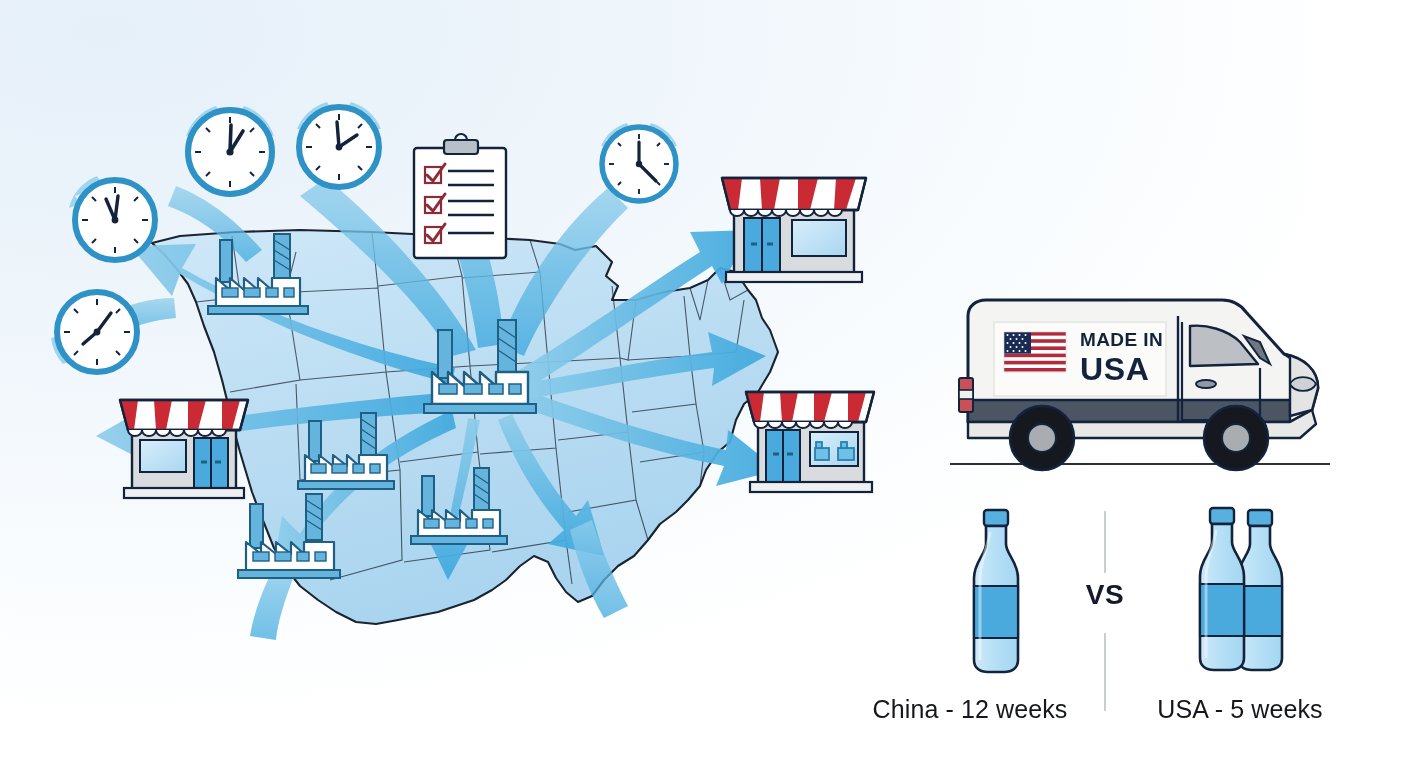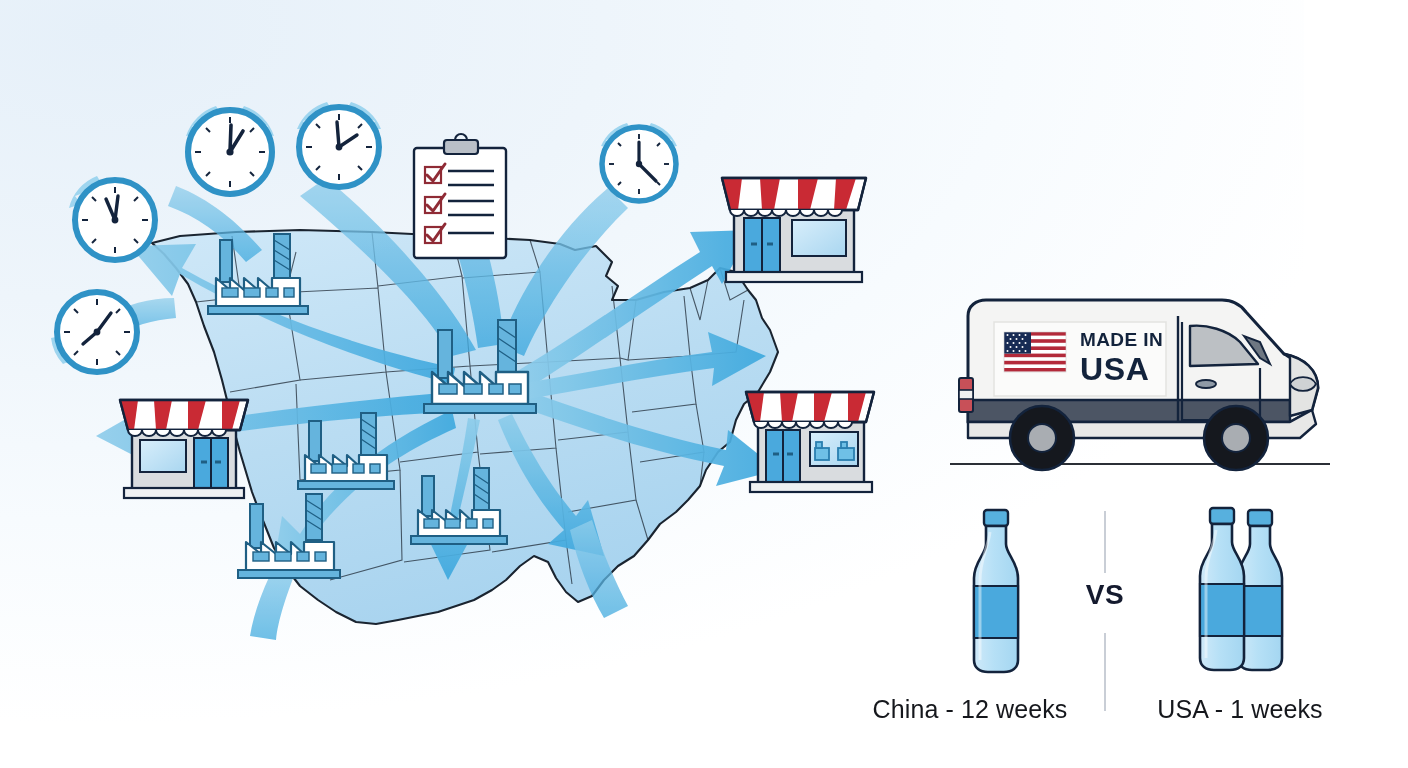--- a/index.html
+++ b/index.html
@@ -510,17 +510,17 @@
       <div class="cmp-label">China - 12 weeks</div>
     </div>
 
     <div id="vs-wrap">
       <div class="vs-line top"></div>
       <div id="vs-text">VS</div>
       <div class="vs-line bot"></div>
     </div>
 
     <div class="cmp-col" id="col-usa">
-      <div class="cmp-label">USA - 1 weeks</div>
+      <div class="cmp-label">USA - 5 weeks</div>
     </div>
   </div>
 
 </div>
 
 </body></html>

